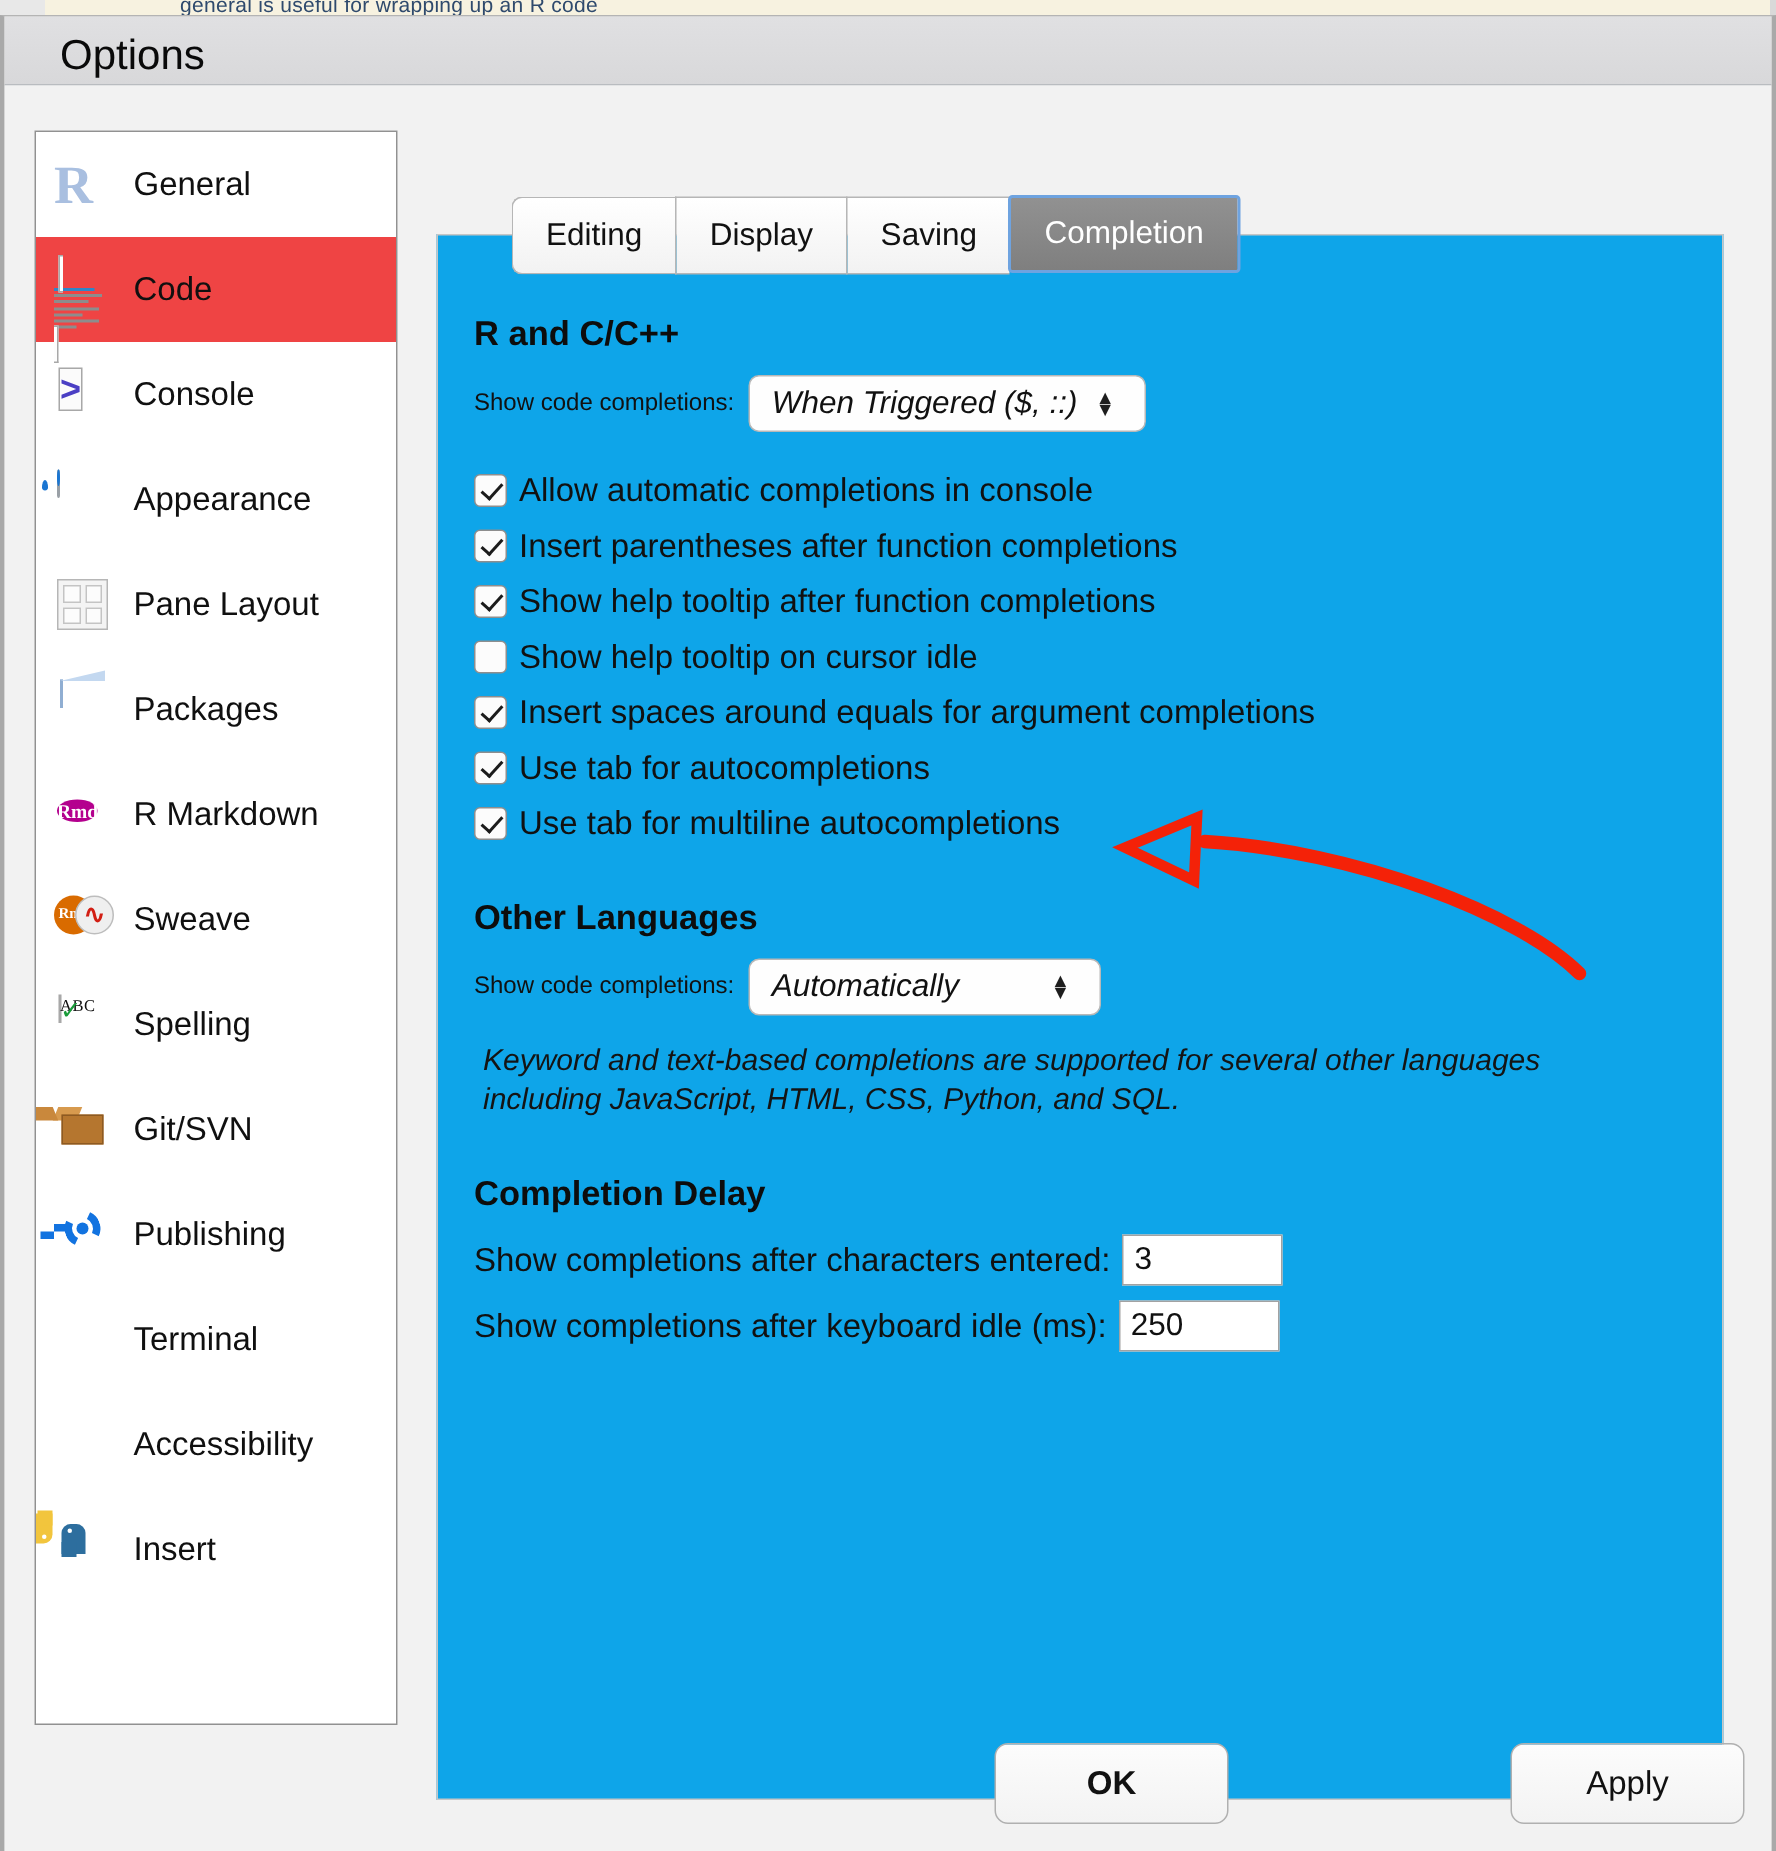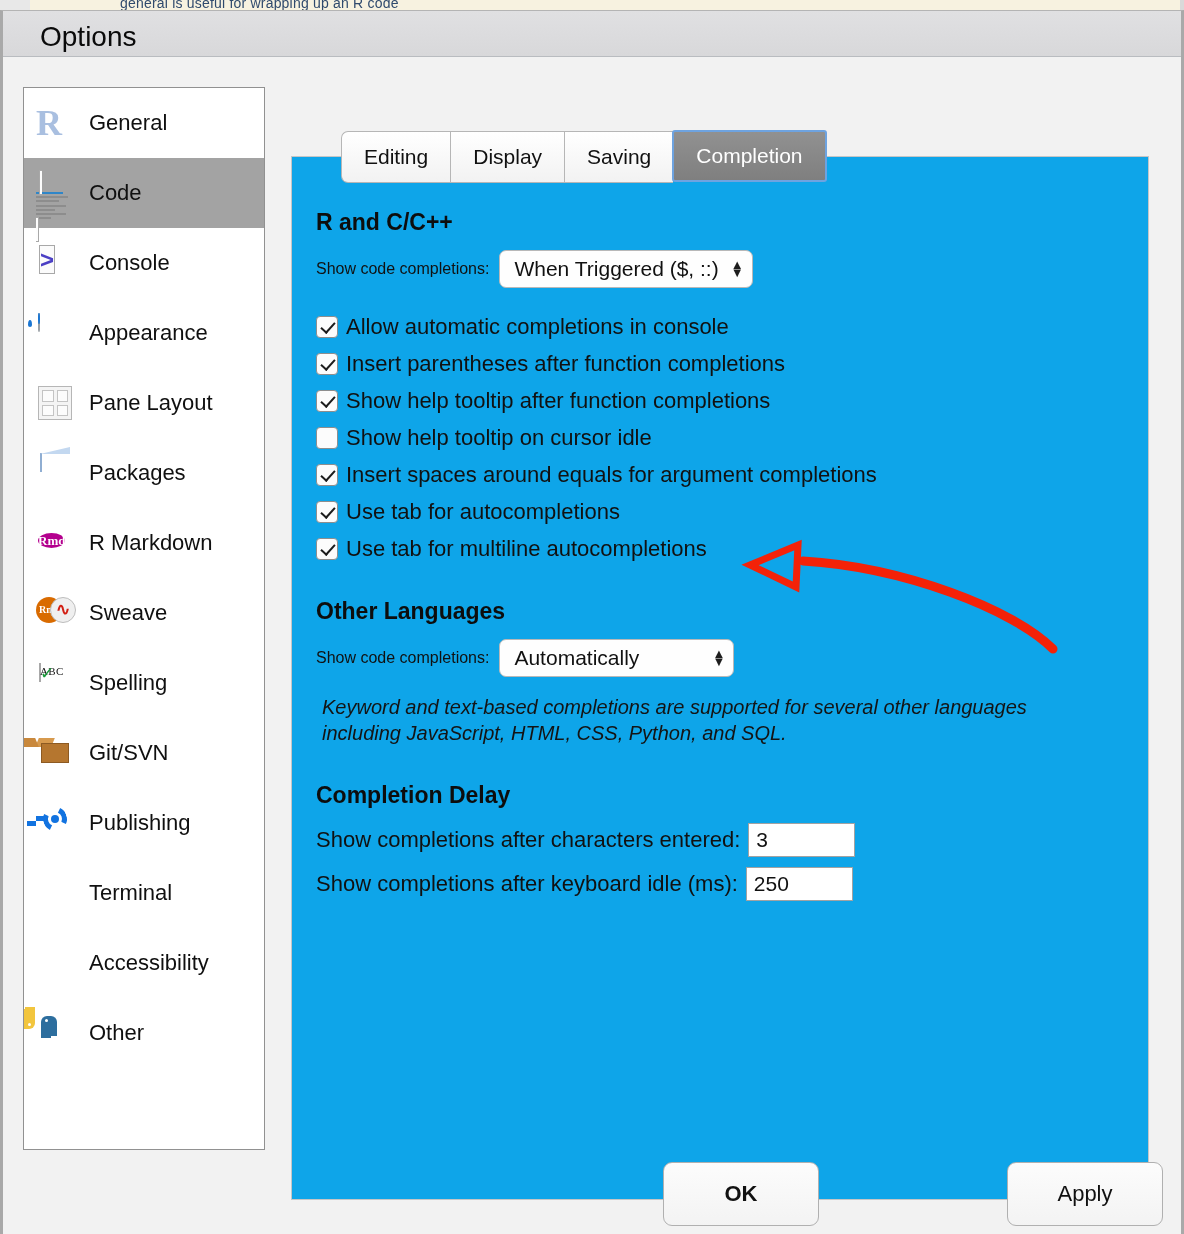--- a/index.html
+++ b/index.html
@@ -67,21 +67,21 @@
     border: 1px solid #919191;
     overflow: hidden;
   }
   .side-item {
     position: relative;
     height: 70px;
     display: flex; align-items: center;
     padding-left: 12px;
     cursor: default;
   }
-  .side-item.selected { background: #a3a3a3; }
+  .side-item.selected { background: #ef4444; }
   .side-label {
     font-size: 22px; color: #101010;
     margin-left: 15px;
     white-space: nowrap;
   }
   .side-ico {
     width: 38px; height: 38px;
     flex: 0 0 38px;
     position: relative;
   }
@@ -312,23 +312,24 @@
   .row { display: flex; align-items: center; margin-bottom: 6px; }
   .row-label { font-size: 16px; color: #111; }
 
   .select-box {
     margin-left: 10px;
     height: 38px;
     background: #fefefe;
     border: 1px solid #b8b8b8;
     border-radius: 7px;
     display: flex; align-items: center;
-    padding: 0 8px 0 14px;
+    padding: 0 20px 0 14px;
     font-size: 21px; color: #111;
     cursor: default;
+    font-style: italic;
   }
   .select-box.wide { width: 235px; justify-content: space-between; }
   .spin {
     margin-left: 12px;
     display: flex; flex-direction: column; align-items: center; justify-content: center;
     line-height: 8px; font-size: 13px; color: #1d1d1d;
   }
   .spin b { display: block; }
 
   .cb-row { display: flex; align-items: center; margin: 0 0 11px 0; }
@@ -376,21 +377,21 @@
     pointer-events: none; z-index: 20;
   }
 
   
   #footer {
     position: absolute; left: 0; right: 0; bottom: 0;
     height: 84px;
   }
   .btn {
     position: absolute; top: 12px;
-    height: 64px;
+    height: 54px;
     background: linear-gradient(to bottom, #fcfcfc 0%, #f3f3f3 100%);
     border: 1px solid #b0b0b0;
     border-radius: 9px;
     display: flex; align-items: center; justify-content: center;
     font-size: 22px; color: #111;
     cursor: default;
   }
   #btn-ok     { left: 660px; width: 156px; font-weight: bold; }
   #btn-cancel { left: 832px; width: 156px; }
   #btn-apply  { left: 1004px; width: 156px; }
@@ -495,21 +496,21 @@
         <span class="side-ico">
           <span class="ico-access"><span class="head"></span><span class="arms"></span><span class="legL"></span><span class="legR"></span></span>
         </span>
         <span class="side-label">Accessibility</span>
       </div>
 
       <div class="side-item">
         <span class="side-ico">
           <span class="ico-py"><span class="pb"></span><span class="pb2"></span><span class="py"></span><span class="py2"></span><span class="e1"></span><span class="e2"></span></span>
         </span>
-        <span class="side-label">Other</span>
+        <span class="side-label">Insert</span>
       </div>
 
     </div>
 
     <div id="tabs-row">
       <div class="tab">Editing</div>
       <div class="tab">Display</div>
       <div class="tab">Saving</div>
       <div class="tab active">Completion</div>
     </div>

